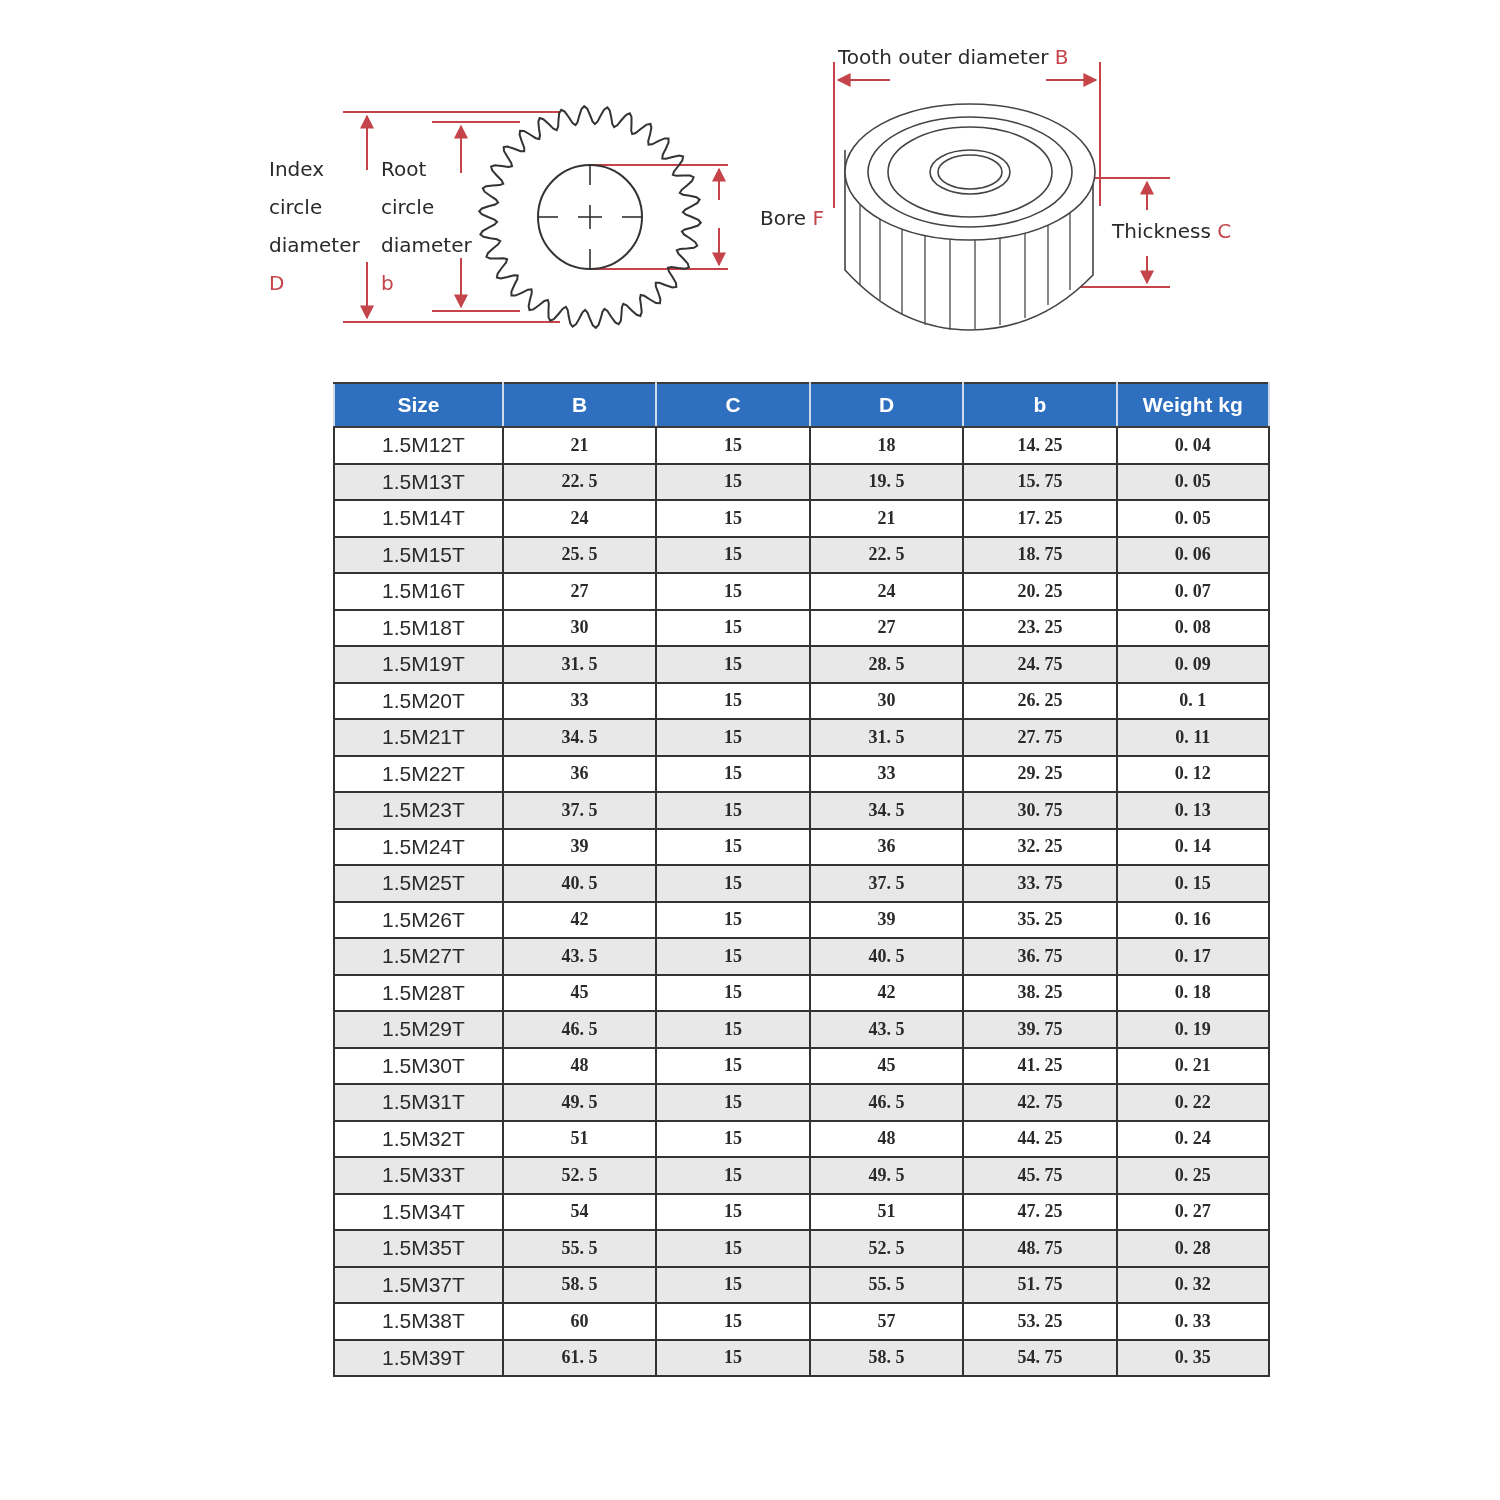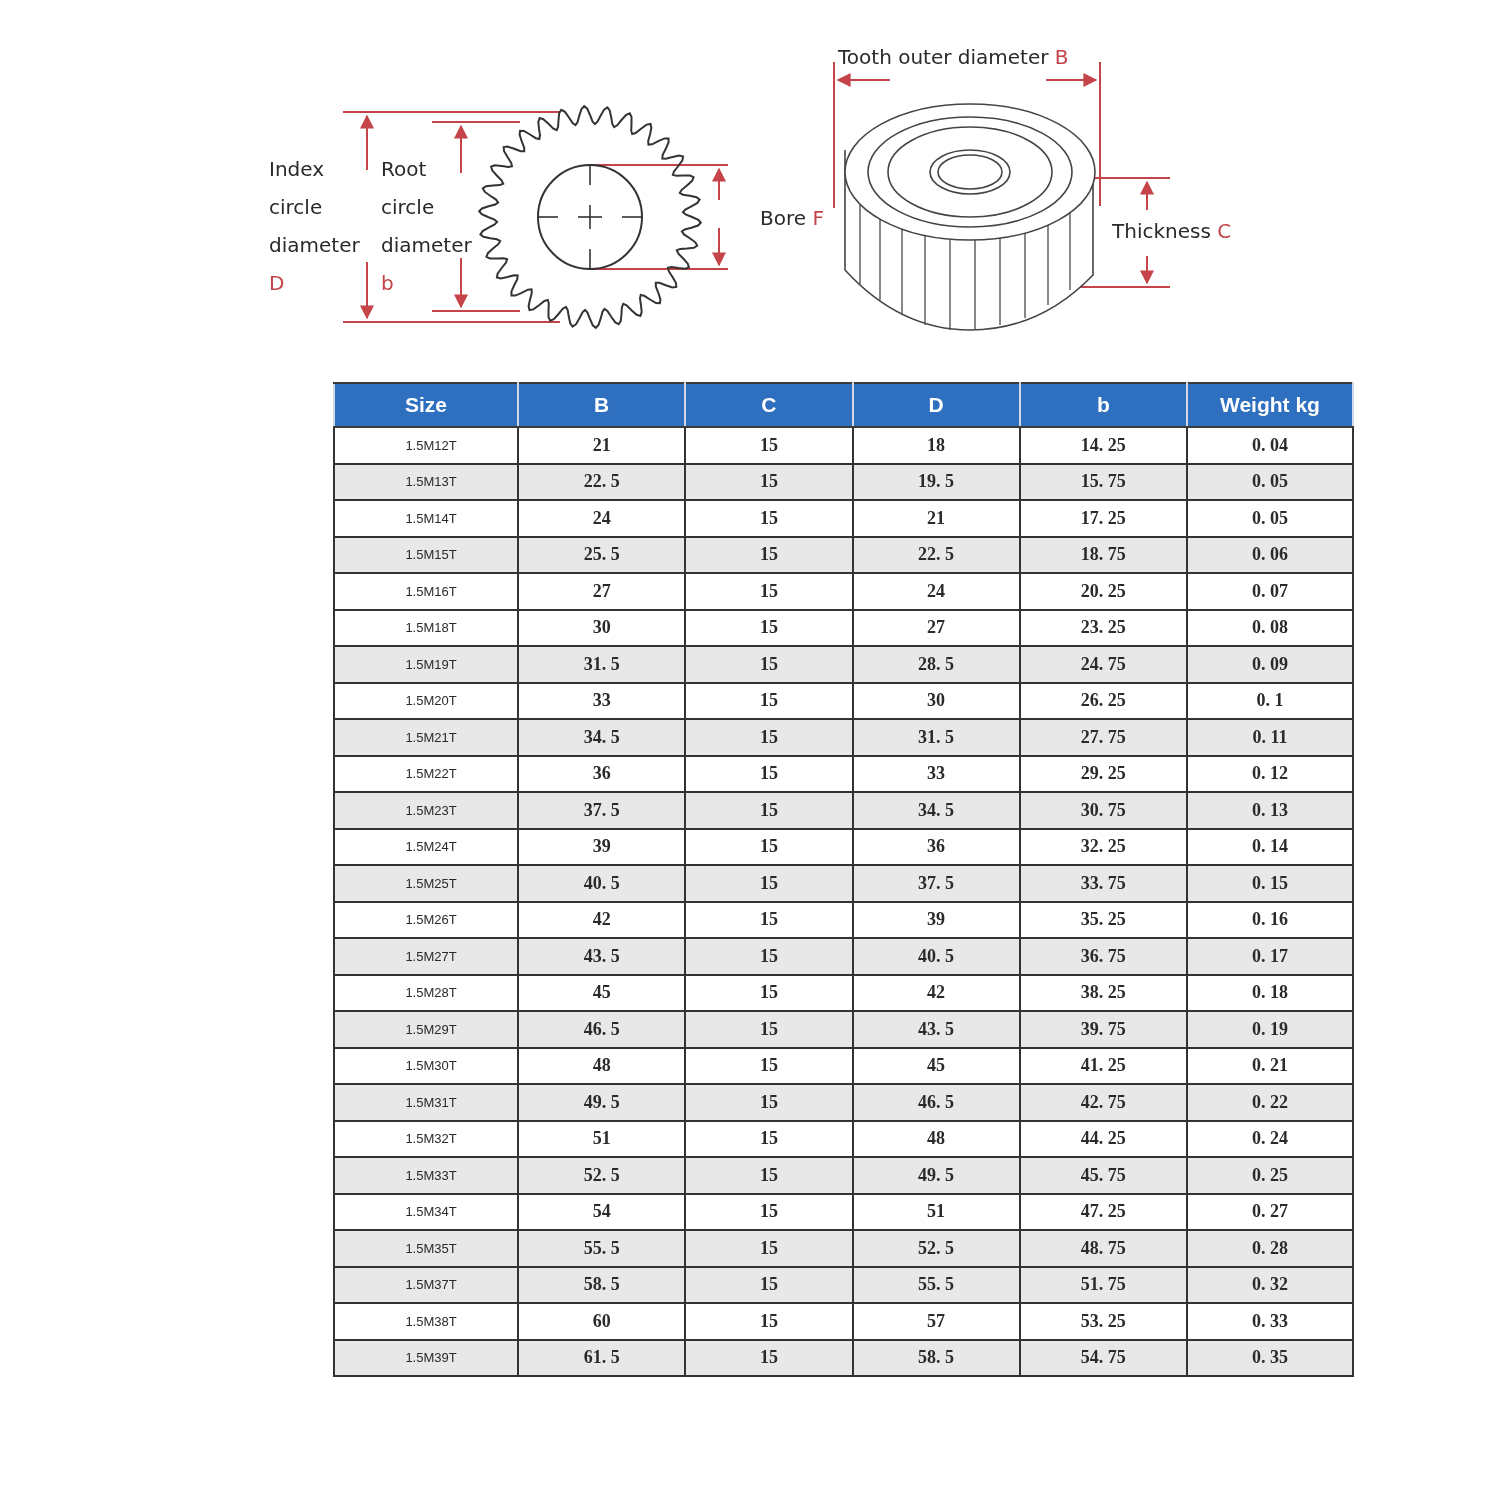--- a/index.html
+++ b/index.html
@@ -1,23 +1,23 @@
 <!DOCTYPE html>
 <html><head>
 <meta charset="utf-8">
 <style>
   html, body { margin:0; padding:0; background:#ffffff; }
   body { width:1500px; height:1500px; position:relative; overflow:hidden; font-family:"Liberation Sans", sans-serif; color:#222; }
   .diagram { position:absolute; left:0; top:0; width:1500px; height:370px; }
   .lbl { position:absolute; font-size:20px; color:#2a2a2a; line-height:38px; font-family:"DejaVu Sans", sans-serif; }
   .red { color:#c4444a; }
-  table { position:absolute; left:333px; top:382px; border-collapse:collapse; width:1021px; font-family:"Liberation Serif", serif; }
+  table { position:absolute; left:333px; top:382px; border-collapse:collapse; width:937px; font-family:"Liberation Serif", serif; }
   th { background:#2f6fc0; color:#fff; font-family:"Liberation Sans", sans-serif; font-weight:bold; font-size:21px; height:42px; border:2px solid #2a2a2a; border-color:#3a3a3a #cfd9ea #3a3a3a #cfd9ea; padding:0; }
   td { border:2px solid #333; height:34.5px; padding:0; text-align:center; font-size:18px; font-weight:bold; color:#2a2a2a; }
-  td.size { font-family:"Liberation Sans", sans-serif; font-weight:normal; font-size:13px;padding-left:10px; }
+  td.size { font-family:"Liberation Sans", sans-serif; font-weight:normal; font-size:21px;padding-left:10px; }
   tr.alt td { background:#e8e8e8; }
   col.c1 { width:153px; } col.c2,col.c3,col.c4,col.c5 { width:139px; } col.c6 { width:138px; }
 </style>
 </head>
 <body>
 
 <div class="diagram">
   <svg width="1500" height="370" style="position:absolute;left:0;top:0">
     <defs>
       <marker id="ar" viewBox="0 0 10 10" refX="9" refY="5" markerWidth="7" markerHeight="7" orient="auto-start-reverse">

